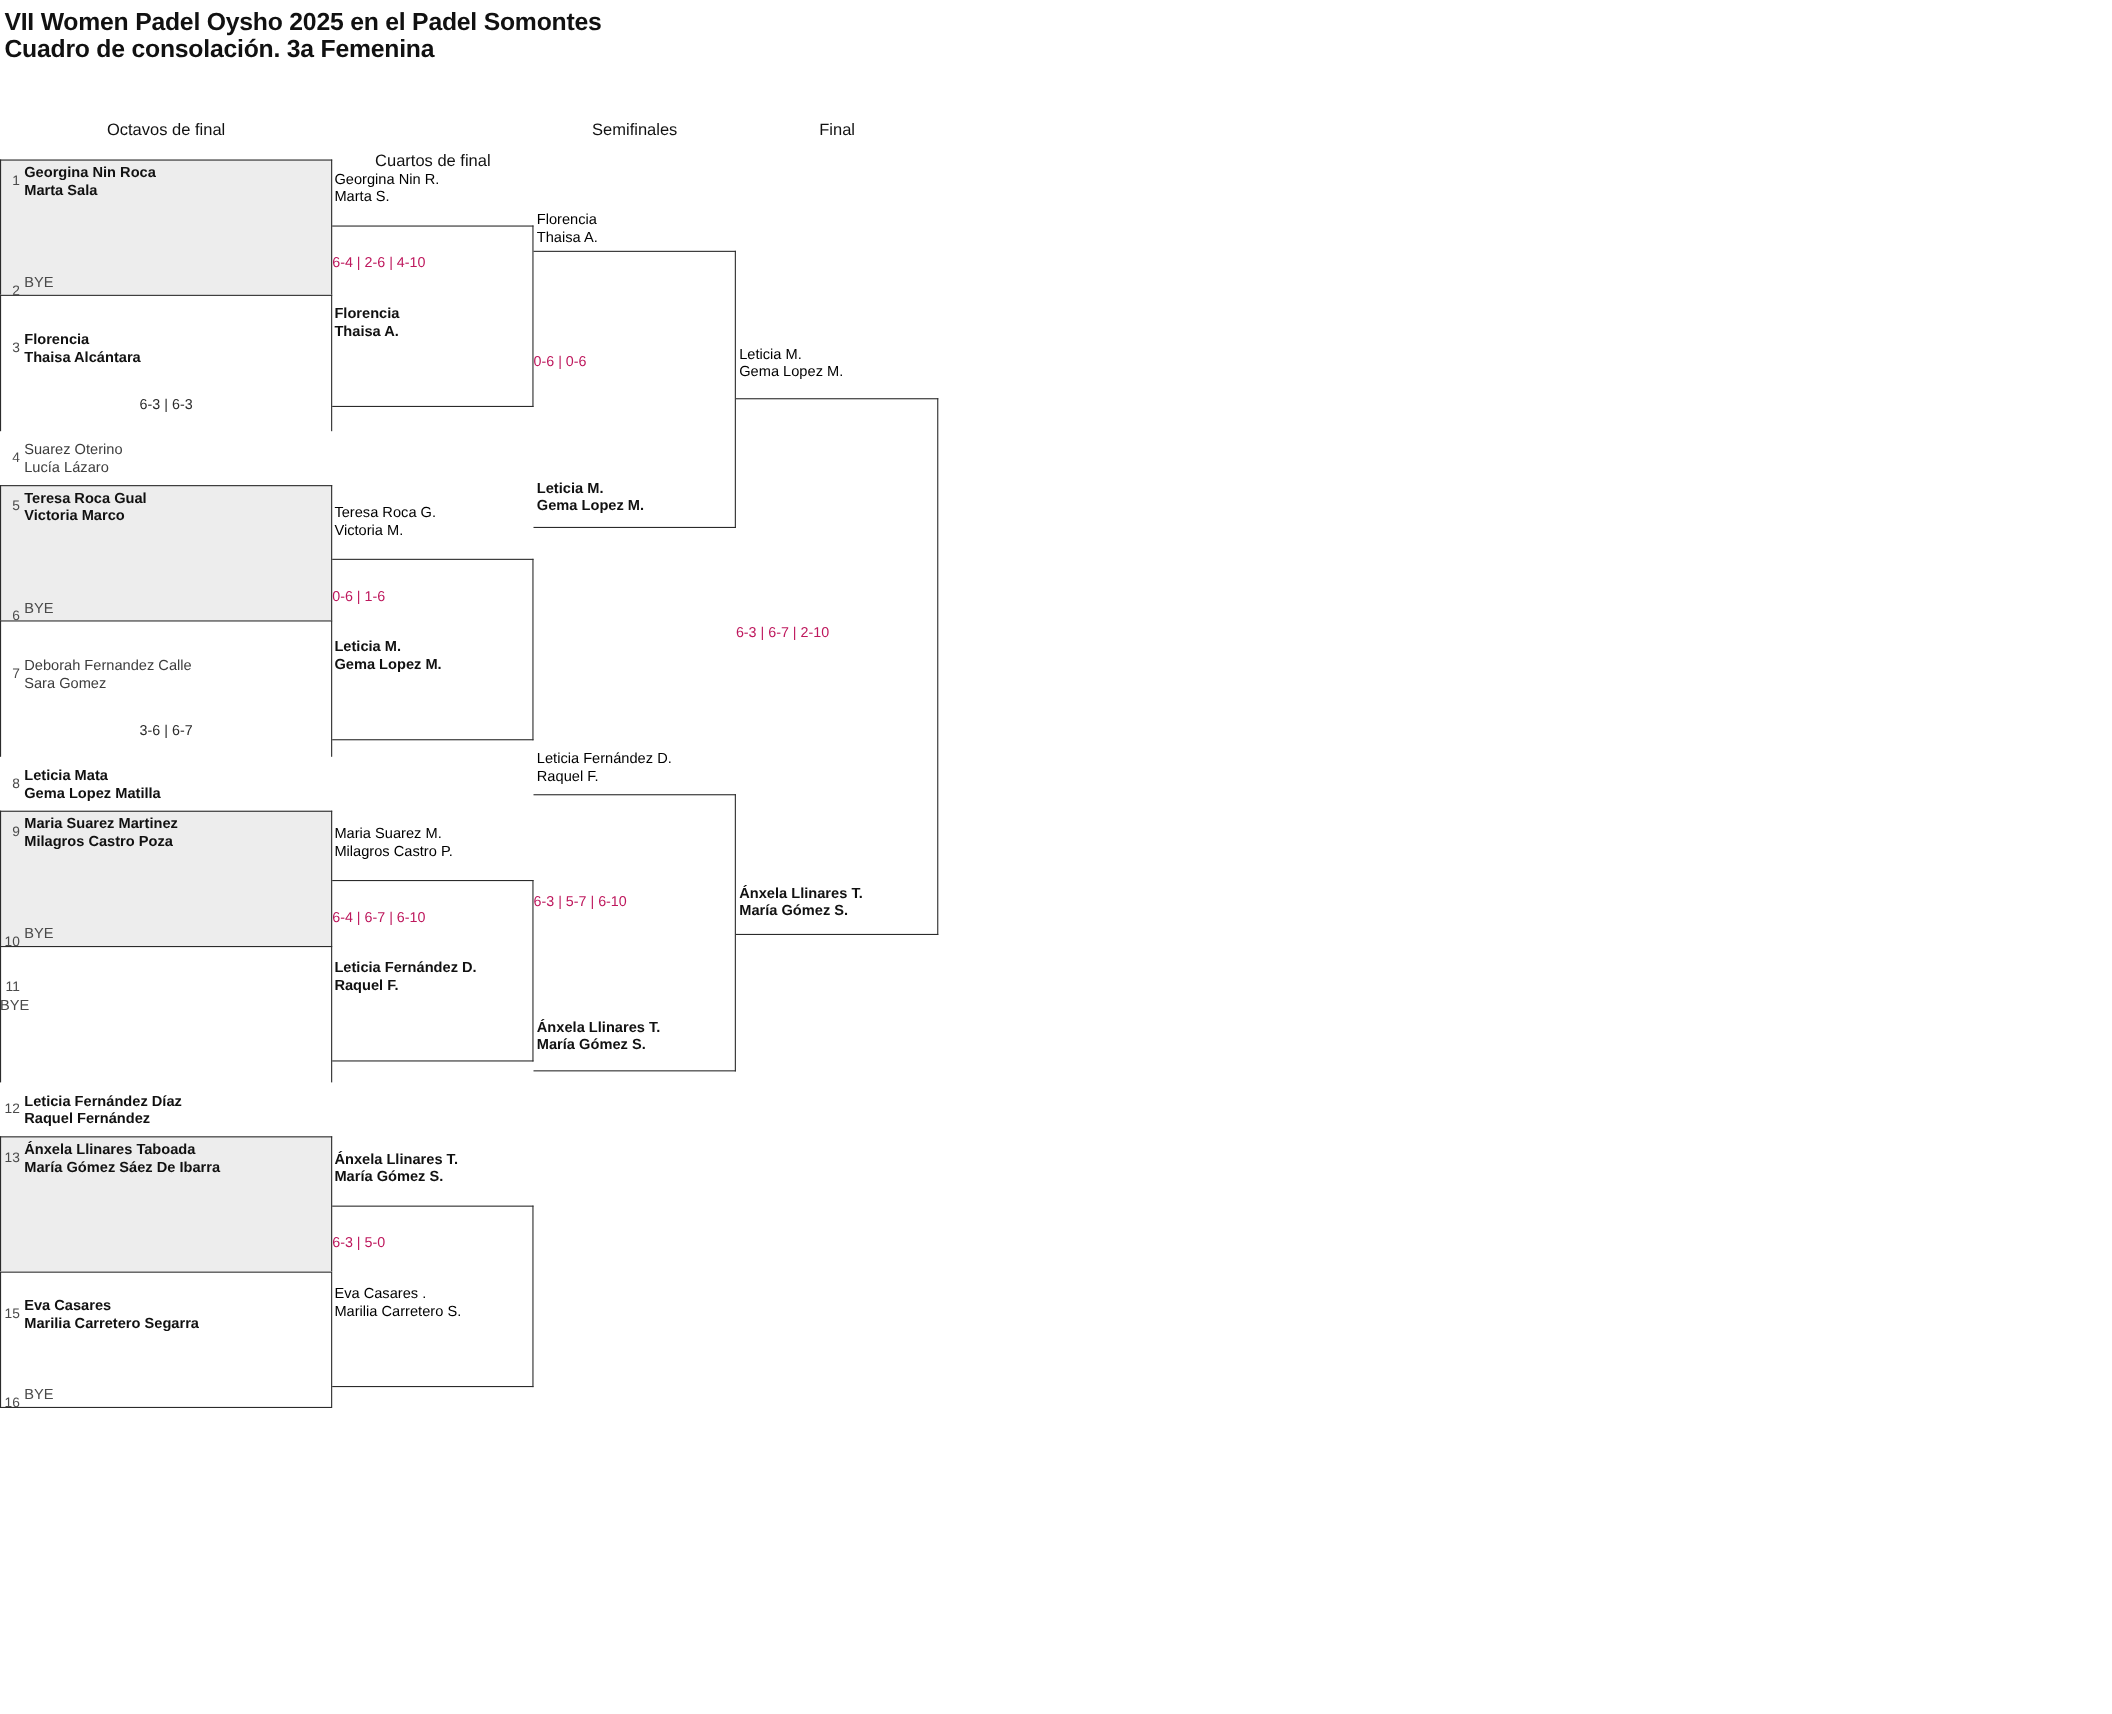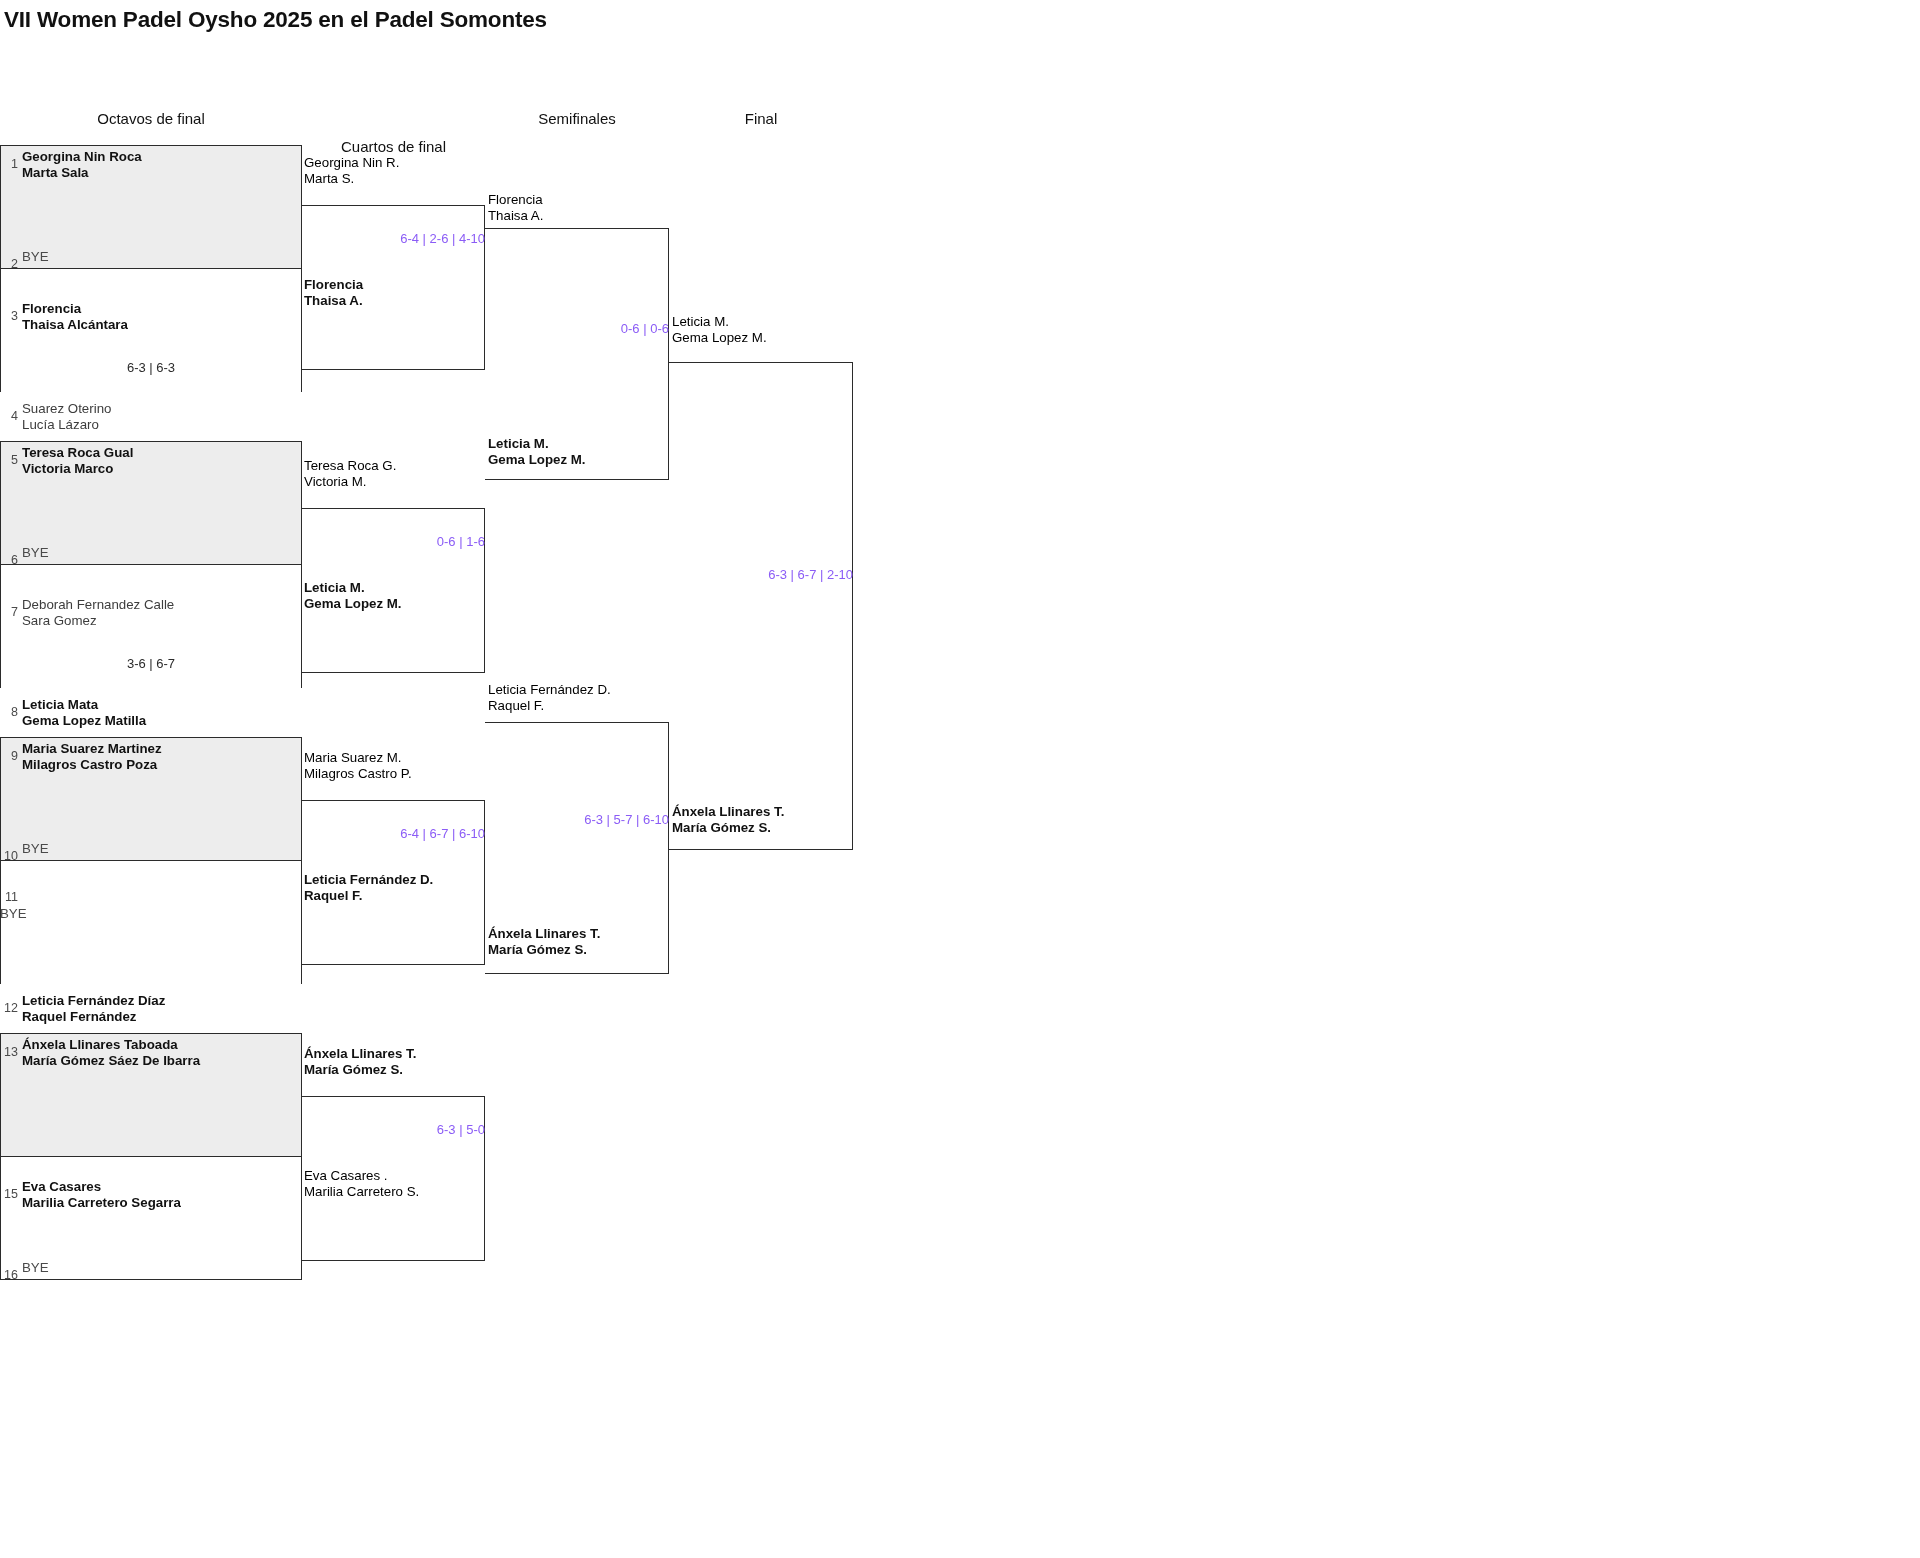--- a/index.html
+++ b/index.html
@@ -116,31 +116,32 @@
     line-height: 16px;
     color: #000000;
     white-space: nowrap;
   }
   .entrant .nm { display: block; }
   .entrant.winner { font-weight: bold; color: #111111; }
 
   .score {
     position: absolute;
     font-size: 13px;
-    color: #8b5cf6;
+    color: #be185d;
     line-height: 16px;
     white-space: nowrap;
-    text-align: right;
+    text-align: left;
   }
 </style>
 </head>
 <body>
 
 <div id="title-block">
   <div class="title-line">VII Women Padel Oysho 2025 en el Padel Somontes</div>
+  <div class="title-line">Cuadro de consolación. 3a Femenina</div>
 </div>
 
 <div class="round-header" style="left:0px;   top:110px; width:302px;">Octavos de final</div>
 <div class="round-header" style="left:302px; top:110px; width:183px;margin-top:28px;">Cuartos de final</div>
 <div class="round-header" style="left:485px; top:110px; width:184px;">Semifinales</div>
 <div class="round-header" style="left:669px; top:110px; width:184px;">Final</div>
 
 <div id="bracket">
 
   <div class="r1-pair shaded" style="top:145px; height:123px;"></div>

